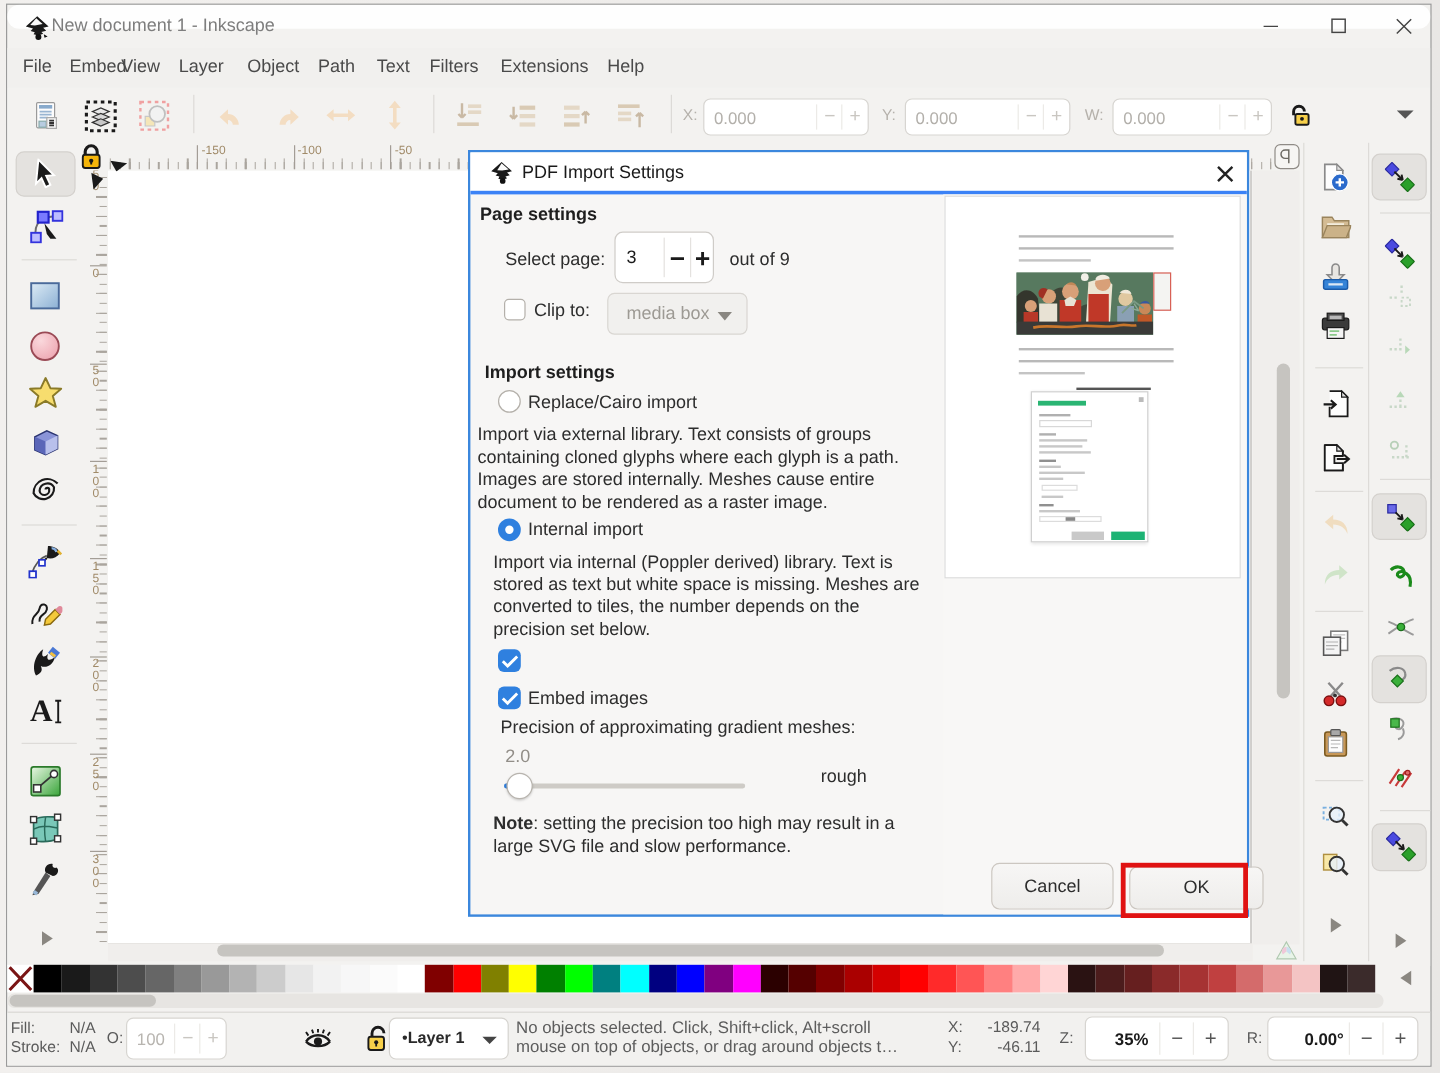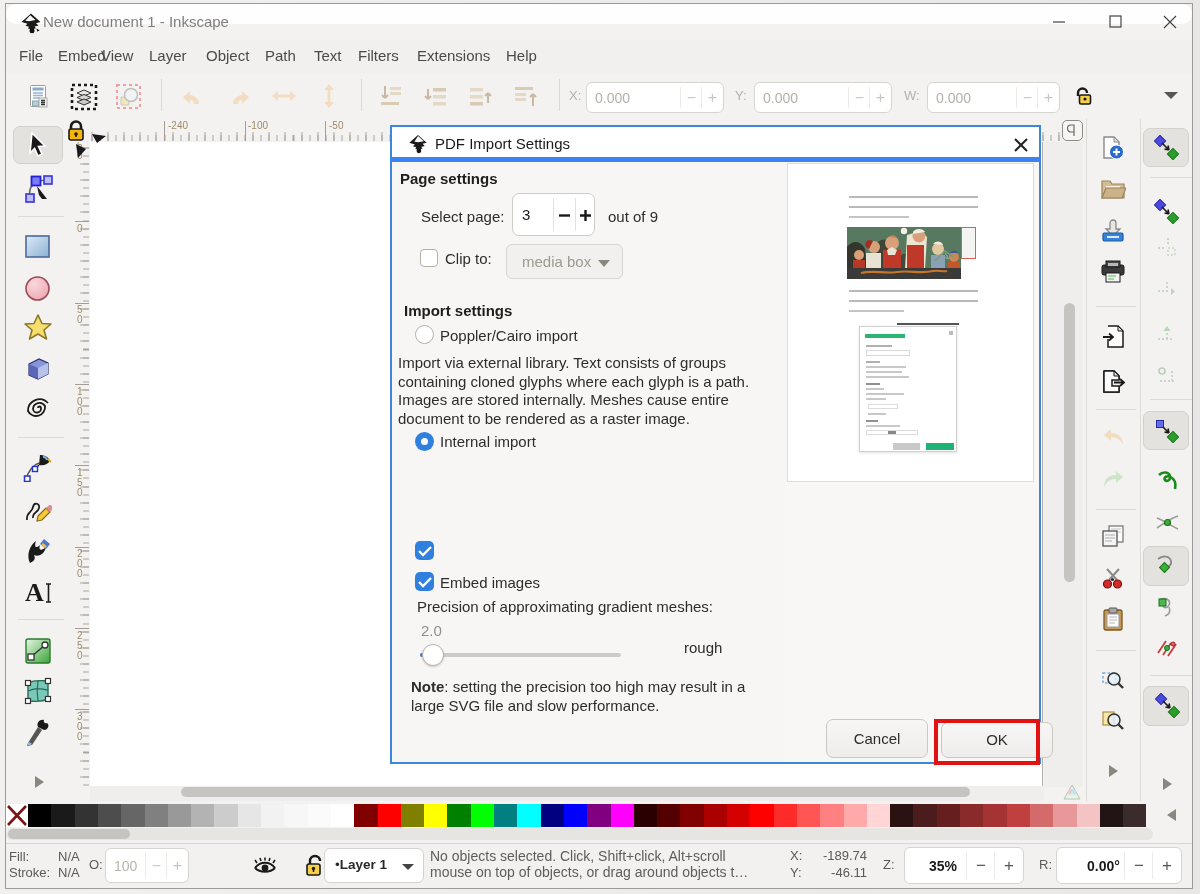--- a/index.html
+++ b/index.html
@@ -40,21 +40,21 @@
   .rsep { position:absolute; width:1px; background:#dddbd8; }
   .hsep { position:absolute; height:1px; background:#dddbd8; }
   .rbtn-pressed { position:absolute; background:#e4e2df; border:1px solid #d4d1cd; border-radius:7px; }
   
   #palette { position:absolute; left:0; top:797px; width:100%; height:30px; }
   .sw { position:absolute; top:3px; height:23px; }
   
   #statusbar { position:absolute; left:0; top:839px; width:100%; height:46px; background:#f2f1ef; border-top:1px solid #d9d7d4; font-size:13px; color:#5a5a5a; }
   
   #dialog { position:absolute; left:390px; top:125px; width:651px; height:639px; background:#f7f6f5; border:2px solid #3b87dd; }
-  #dlgtitle { position:absolute; left:0; top:0; width:100%; height:35px; background:#fff; border-bottom:5px solid #3b82f6; }
+  #dlgtitle { position:absolute; left:0; top:0; width:100%; height:35px; background:#fff; border-bottom:3px solid #3b82f6; }
   #dlgtitle span { position:absolute; left:43px; top:8px; font-size:15px; color:#1a1a1a; }
   .bold15 { position:absolute; font-weight:bold; font-size:15px; color:#1e1e1e; }
   .lbl { position:absolute; font-size:15px; color:#2d2d2d; }
   .para { position:absolute; font-size:15px; color:#2d2d2d; line-height:18.6px; }
   .gtkspin { position:absolute; background:#fff; border:1px solid #cfccc8; border-radius:7px; }
   .radio { position:absolute; width:19px; height:19px; border-radius:50%; }
   .cbox { position:absolute; width:19px; height:19px; border-radius:5px; background:#2f80df; }
   .gtkbtn { position:absolute; z-index:5; background:linear-gradient(#f7f6f5,#eeedeb); border:1px solid #ccc7c1; border-radius:7px; font-size:15px; color:#2d2d2d; text-align:center; }
   #redrect { position:absolute; left:934px; top:719px; width:106px; height:46px; border:4px solid #e01212; z-index:60; }
 </style>
@@ -191,21 +191,21 @@
   <div id="mainarea">
 
     <div id="canvas" style="left:84px;top:23px;width:953px;height:645px;border-right:1px solid #b5b2ae;border-bottom:1px solid #b5b2ae"></div>
 
     <div id="hruler" style="left:82px;top:0px;width:972px;height:23px">
       <div style="position:absolute;left:0;bottom:1px;height:6px;width:100%;background:repeating-linear-gradient(to right,#aaa59e 0 1px,transparent 1px 8.06px);background-position:3.5px 0"></div>
       <div style="position:absolute;left:0;bottom:1px;height:9px;width:100%;background:repeating-linear-gradient(to right,#aaa59e 0 1px,transparent 1px 16.12px);background-position:3.5px 0"></div>
       <div style="position:absolute;left:76px;bottom:1px;width:1px;height:20px;background:#a39d96"></div>
       <div style="position:absolute;left:156.6px;bottom:1px;width:1px;height:20px;background:#a39d96"></div>
       <div style="position:absolute;left:237.2px;bottom:1px;width:1px;height:20px;background:#a39d96"></div>
-      <span class="rlabel" style="left:80px;top:1px">-240</span>
+      <span class="rlabel" style="left:80px;top:1px">-150</span>
       <span class="rlabel" style="left:160px;top:1px">-100</span>
       <span class="rlabel" style="left:241px;top:1px">-50</span>
     </div>
 
     <div id="vruler" style="left:69px;top:23px;width:15px;height:645px;overflow:hidden">
       <div style="position:absolute;top:0;right:1px;width:6px;height:100%;background:repeating-linear-gradient(to bottom,#aaa59e 0 1px,transparent 1px 8.06px);background-position:0 5.5px"></div>
       <div style="position:absolute;top:0;right:1px;width:9px;height:100%;background:repeating-linear-gradient(to bottom,#aaa59e 0 1px,transparent 1px 16.12px);background-position:0 5.5px"></div>
       <div style="position:absolute;top:79px;right:1px;height:1px;width:14px;background:#a39d96"></div>
       <div style="position:absolute;top:160.6px;right:1px;height:1px;width:14px;background:#a39d96"></div>
       <div style="position:absolute;top:241.9px;right:1px;height:1px;width:14px;background:#a39d96"></div>
@@ -642,26 +642,27 @@
   <div class="abs" style="left:28px;top:122px;width:18px;height:18px;background:#fff;border:1px solid #b4b0aa;border-radius:4px"></div>
   <div class="lbl" style="left:53px;top:123px">Clip to:</div>
   <div class="abs" style="left:114px;top:117px;width:117px;height:35px;background:#f1f0ee;border:1px solid #d9d6d2;border-radius:6px">
     <span class="abs" style="left:15px;top:8px;font-size:15px;color:#9d9a94">media box</span>
     <svg class="abs" style="left:89px;top:13px" width="16" height="11">
           <path d="M2 2 l6 7 l6 -7 z" fill="#8a8781"></path>
         </svg>
   </div>
   <div class="bold15" style="left:12px;top:175px">Import settings</div>
   <div class="radio" style="left:23px;top:198px;background:#fff;border:1.5px solid #b4b0aa"></div>
-  <div class="lbl" style="left:48px;top:200px">Poppler/Cairo import</div>
+  <div class="lbl" style="left:48px;top:200px">Replace/Cairo import</div>
   <div class="para" style="left:6px;top:227px">Import via external library. Text consists of groups<br>containing cloned glyphs where each glyph is a path.<br>Images are stored internally. Meshes cause entire<br>document to be rendered as a raster image.</div>
   <div class="radio" style="left:23px;top:305px;background:#2f80df">
         <div class="abs" style="left:6px;top:6px;width:7px;height:7px;border-radius:50%;background:#fff"></div>
       </div>
   <div class="lbl" style="left:48px;top:306px">Internal import</div>
+  <div class="para" style="left:19px;top:333px">Import via internal (Poppler derived) library. Text is<br>stored as text but white space is missing. Meshes are<br>converted to tiles, the number depends on the<br>precision set below.</div>
   <div class="cbox" style="left:23px;top:414px"><svg width="19" height="19">
           <path d="M4 10 l4 4 l8 -8" fill="none" stroke="#fff" stroke-width="2.4"></path>
         </svg></div>
   <div class="cbox" style="left:23px;top:445px"><svg width="19" height="19">
           <path d="M4 10 l4 4 l8 -8" fill="none" stroke="#fff" stroke-width="2.4"></path>
         </svg></div>
   <div class="lbl" style="left:48px;top:447px">Embed images</div>
   <div class="lbl" style="left:25px;top:471px">Precision of approximating gradient meshes:</div>
   <div class="lbl" style="left:29px;top:495px;color:#928e88">2.0</div>
   <div class="abs" style="left:28px;top:526px;width:201px;height:4px;background:#cecbc6;border-radius:2px"></div>

